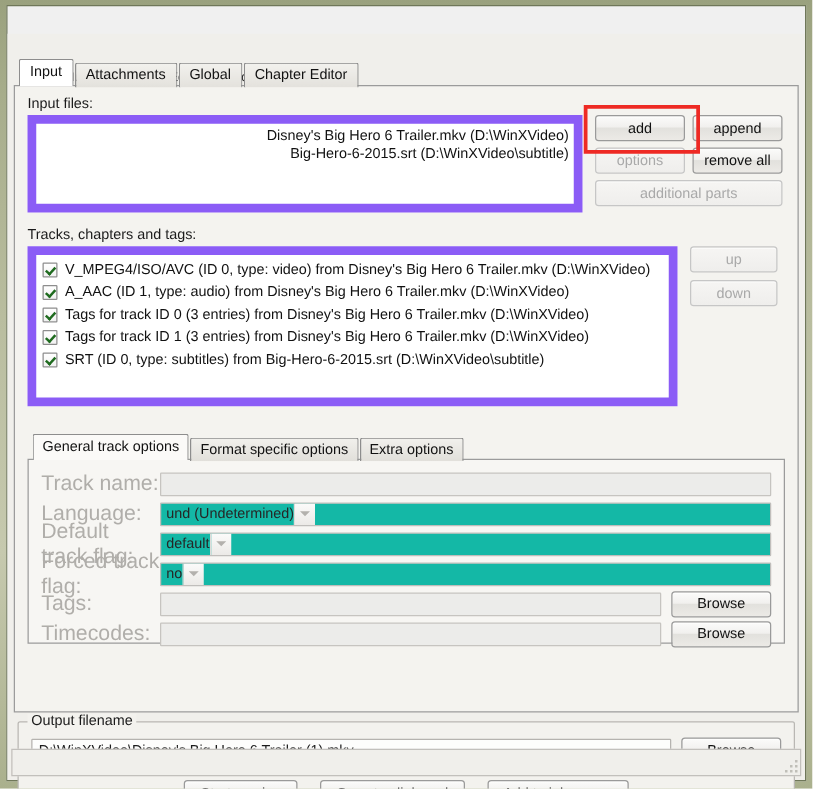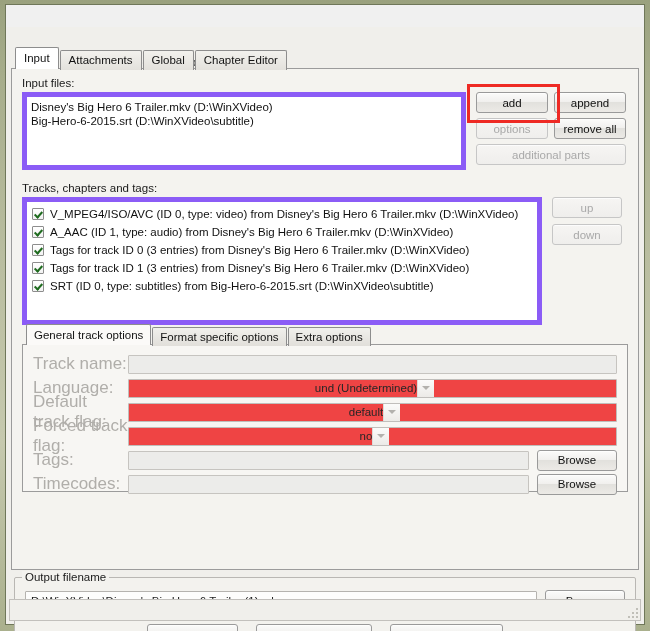--- a/index.html
+++ b/index.html
@@ -180,23 +180,24 @@
     margin-bottom: 3px;
   }
 
   
   .row-files {
     display: flex;
     align-items: flex-start;
   }
   .listbox {
     background: #ffffff;
-    border: 5px solid #8b5cf6;
+    border: 7px solid #8b5cf6;
     box-sizing: border-box;
     overflow: hidden;
+    text-align: right;
   }
   #input-files-list {
     width: 444px;
     height: 78px;
     padding: 3px 4px;
   }
   .file-line {
     font-size: 11.5px;
     color: #111;
     line-height: 14px;
@@ -293,21 +294,21 @@
   }
   .tracks-btncol {
     margin-left: 10px;
     display: flex;
     flex-direction: column;
   }
   .tracks-btncol .btn { margin-bottom: 6px; }
 
   
   #options-area {
-    margin-top: 1px;
+    margin-top: 24px;
     position: relative;
   }
   #opt-tabstrip {
     display: flex;
     align-items: flex-end;
     height: 19px;
     padding-left: 4px;
     position: relative;
     z-index: 3;
   }
@@ -363,28 +364,28 @@
     display: flex;
     align-items: center;
     padding: 0 4px;
     flex: 1 1 auto;
     border-radius: 1px;
   }
   .opt-combo {
     height: 19px;
     box-sizing: border-box;
     border: 1px solid #c0bebb;
-    background: #ef4444;
+    background: #14b8a6;
     font-size: 11.5px;
     color: #262626;
     display: flex;
     align-items: center;
     padding: 0 0 0 4px;
     flex: 1 1 auto;
-    justify-content: center;
+    justify-content: flex-start;
     border-radius: 1px;
   }
   .combo-arrow {
     width: 16px;
     height: 17px;
     flex: 0 0 auto;
     display: flex;
     align-items: center;
     justify-content: center;
     border-left: 1px solid #dedcd9;

